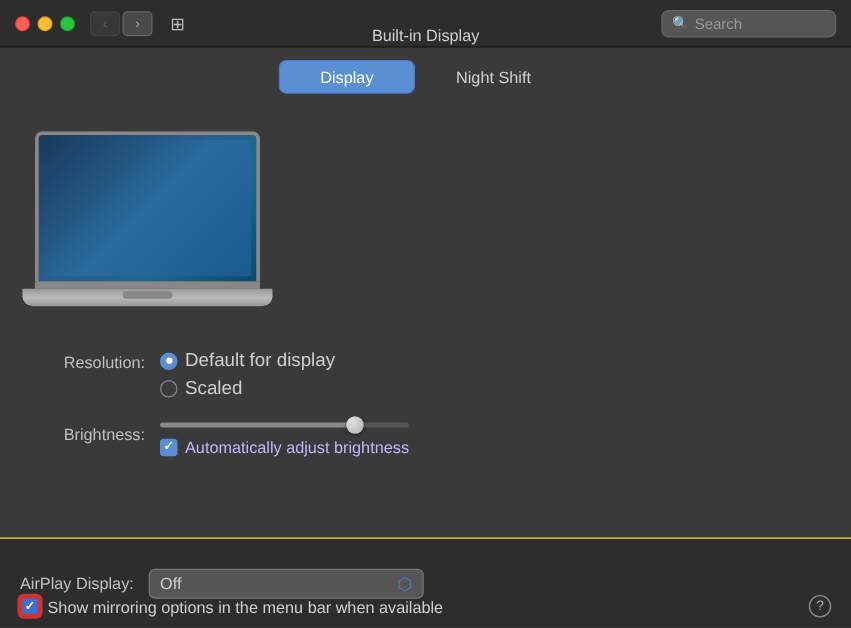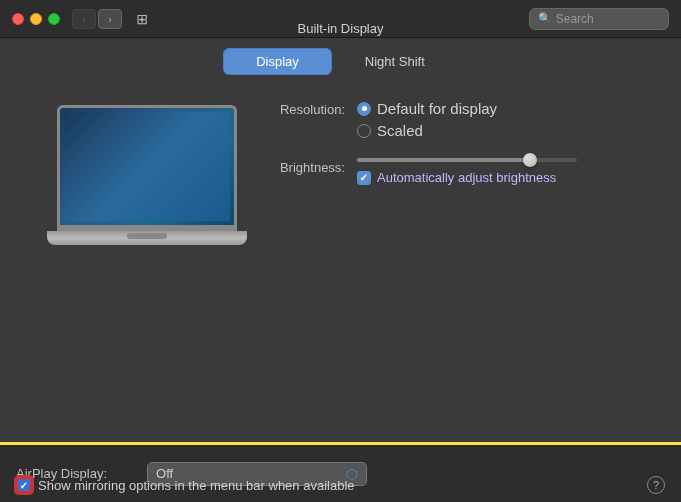--- a/index.html
+++ b/index.html
@@ -123,22 +123,24 @@
     .tab.active {
       background: #5a8fd4;
       color: #fff;
       border-color: #4a7bc4;
       border-radius: 6px;
     }
 
     
     .content {
       display: flex;
-      padding: 20px 47px;
+      padding: 20px 18px;
+      gap: 30px;
       align-items: flex-start;
+      flex-direction: column;
     }
 
     
     .display-preview {
       flex-shrink: 0;
       width: 200px;
       margin-top: 10px;
     }
     .laptop-screen {
       width: 180px;
@@ -298,23 +300,23 @@
       font-size: 13px;
       color: #c4b5fd;
     }
 
     
     .bottom-bar {
       position: absolute;
       bottom: 0;
       left: 0;
       right: 0;
-      height: 60px;
+      height: 72px;
       background: #2d2d2d;
-      border-top: 3px solid #fde047;
+      border-top: 1px solid #fde047;
       display: flex;
       align-items: center;
       padding: 0 16px;
       gap: 12px;
     }
     .airplay-label {
       color: #c0c0c0;
       font-size: 13px;
       font-weight: 500;
       white-space: nowrap;
@@ -322,21 +324,20 @@
     .dropdown {
       display: flex;
       align-items: center;
       background: #555;
       border: 1px solid #777;
       border-radius: 5px;
       padding: 3px 8px;
       width: 220px;
       cursor: pointer;
       justify-content: space-between;
-      margin-left: 28px;
     }
     .dropdown-text {
       color: #d0d0d0;
       font-size: 13px;
     }
     .dropdown-arrow {
       color: #4a7fd4;
       font-size: 14px;
     }
 

